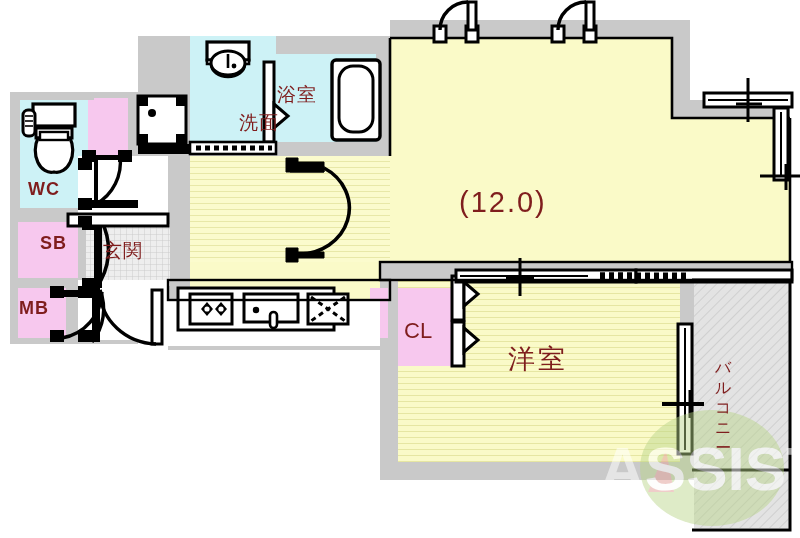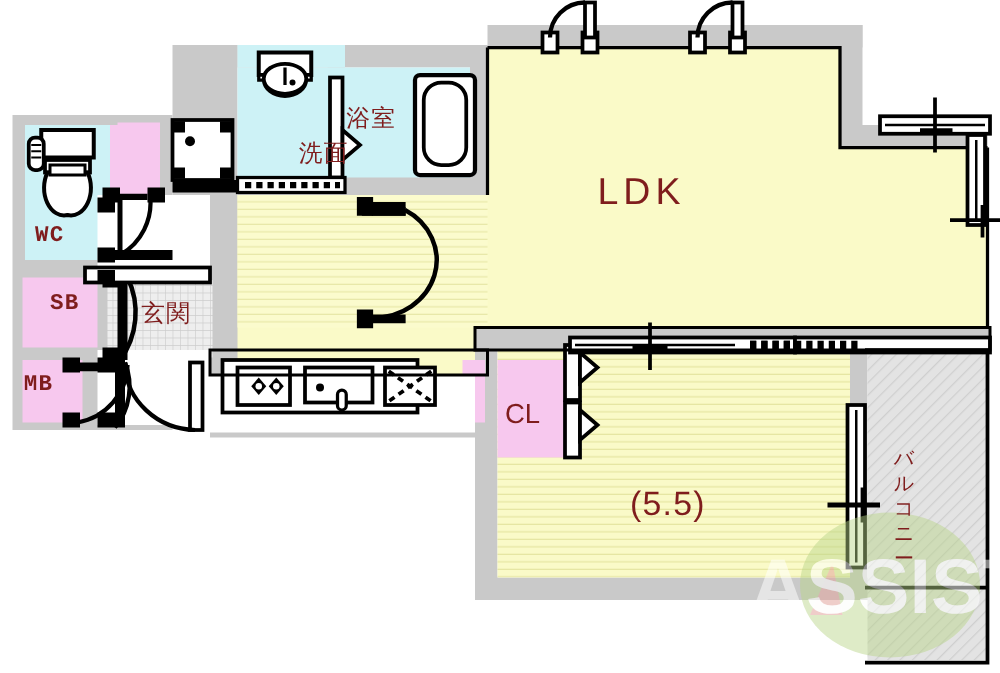--- a/index.html
+++ b/index.html
@@ -6,21 +6,21 @@
   body{width:800px;height:538px;overflow:hidden;
        font-family:"Liberation Sans","DejaVu Sans",sans-serif;}
   #plan{position:relative;width:800px;height:538px;background:#ffffff;}
   svg{display:block;position:absolute;top:0;left:0;}
   .lbl{position:absolute;color:#7f1d1d;white-space:nowrap;pointer-events:none;}
   .lbl-ldk{font-size:30px;letter-spacing:4px;font-weight:400;}
   .lbl-ldk-num{font-size:29px;letter-spacing:2px;}
   .lbl-room{font-size:27px;letter-spacing:3px;}
   .lbl-room-num{font-size:27px;letter-spacing:1px;}
   .lbl-jp{font-size:19px;letter-spacing:1px;}
-  .lbl-sm{font-size:18px;letter-spacing:1px;font-family:Liberation Mono, monospace;}
+  .lbl-sm{font-size:18px;letter-spacing:1px;}
   .lbl-cl{font-size:22px;letter-spacing:0px;}
   .lbl-bal{font-size:16px;line-height:20px;letter-spacing:0px;text-align:center;}
 </style>
 </head>
 <body>
 
 <div id="plan">
 
 <svg width="800" height="538" viewBox="0 0 800 538">
   <defs>
@@ -327,28 +327,28 @@
     <rect x="168" y="280" width="222" height="20"></rect>
   </g>
 
   <g opacity="0.55">
     <ellipse cx="712" cy="468" rx="72" ry="58" fill="#b7d487" opacity="0.85"></ellipse>
     <path d="M648 492 l18 -42 l8 42 Z" fill="#e8a0a0" opacity="0.9"></path>
     <text x="712" y="490" font-family="'Liberation Sans',sans-serif" font-size="62" font-weight="bold" fill="#ffffff" text-anchor="middle" opacity="0.95">ASSIST</text>
   </g>
 </svg>
 
-<div class="lbl lbl-ldk" style="left:478px;top:137px;">LDK</div>
-
-<div class="lbl lbl-room-num" style="left:504px;top:388px;">(5.5)</div>
+<div class="lbl lbl-ldk-num" style="left:459px;top:186px;">(12.0)</div>
+
+<div class="lbl lbl-room" style="left:508px;top:341px;">洋室</div>
 
 <div class="lbl lbl-jp" style="left:277px;top:82px;">浴室</div>
 <div class="lbl lbl-jp" style="left:203px;top:110px;margin-left:36px;">洗面</div>
 <div class="lbl lbl-sm" style="left:28px;top:179px;font-weight:bold;">WC</div>
-<div class="lbl lbl-jp" style="left:113px;top:238px;">玄関</div>
+<div class="lbl lbl-jp" style="left:103px;top:238px;">玄関</div>
 <div class="lbl lbl-sm" style="left:40px;top:233px;font-weight:bold;">SB</div>
 <div class="lbl lbl-sm" style="left:19px;top:298px;font-weight:bold;text-align:right;">MB</div>
 <div class="lbl lbl-cl" style="left:404px;top:318px;">CL</div>
 
 <div class="lbl lbl-bal" style="left:715px;top:358px;">
   <div>バ</div>
   <div>ル</div>
   <div>コ</div>
   <div>ニ</div>
   <div>ー</div>

